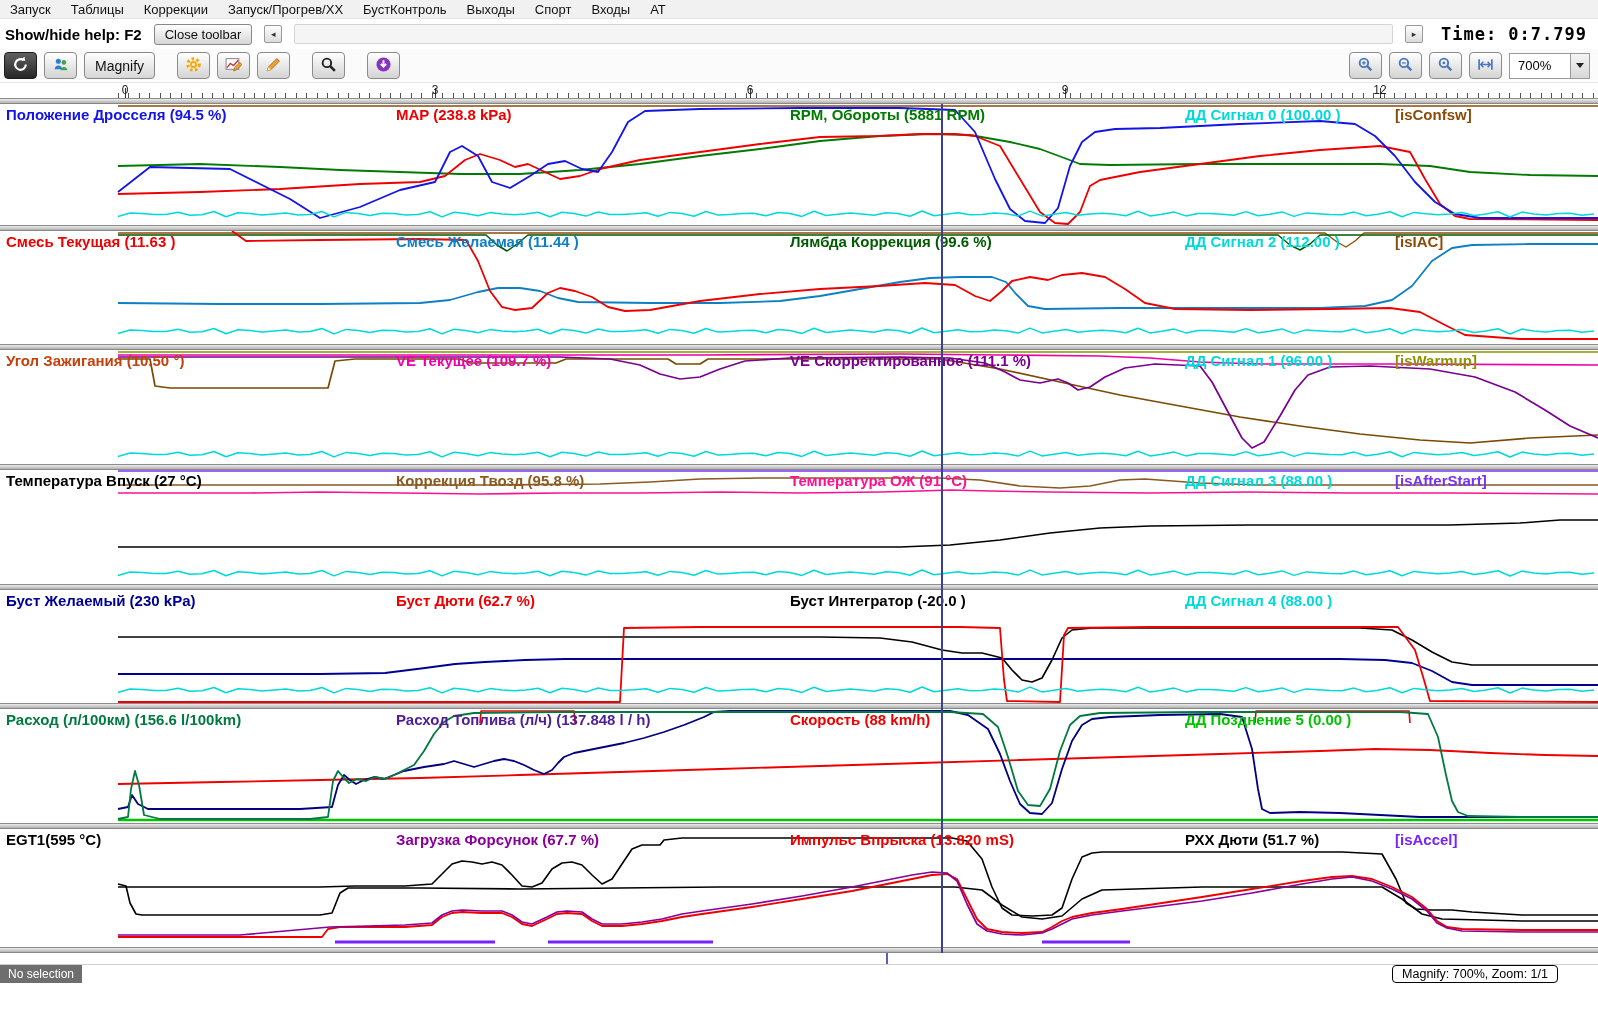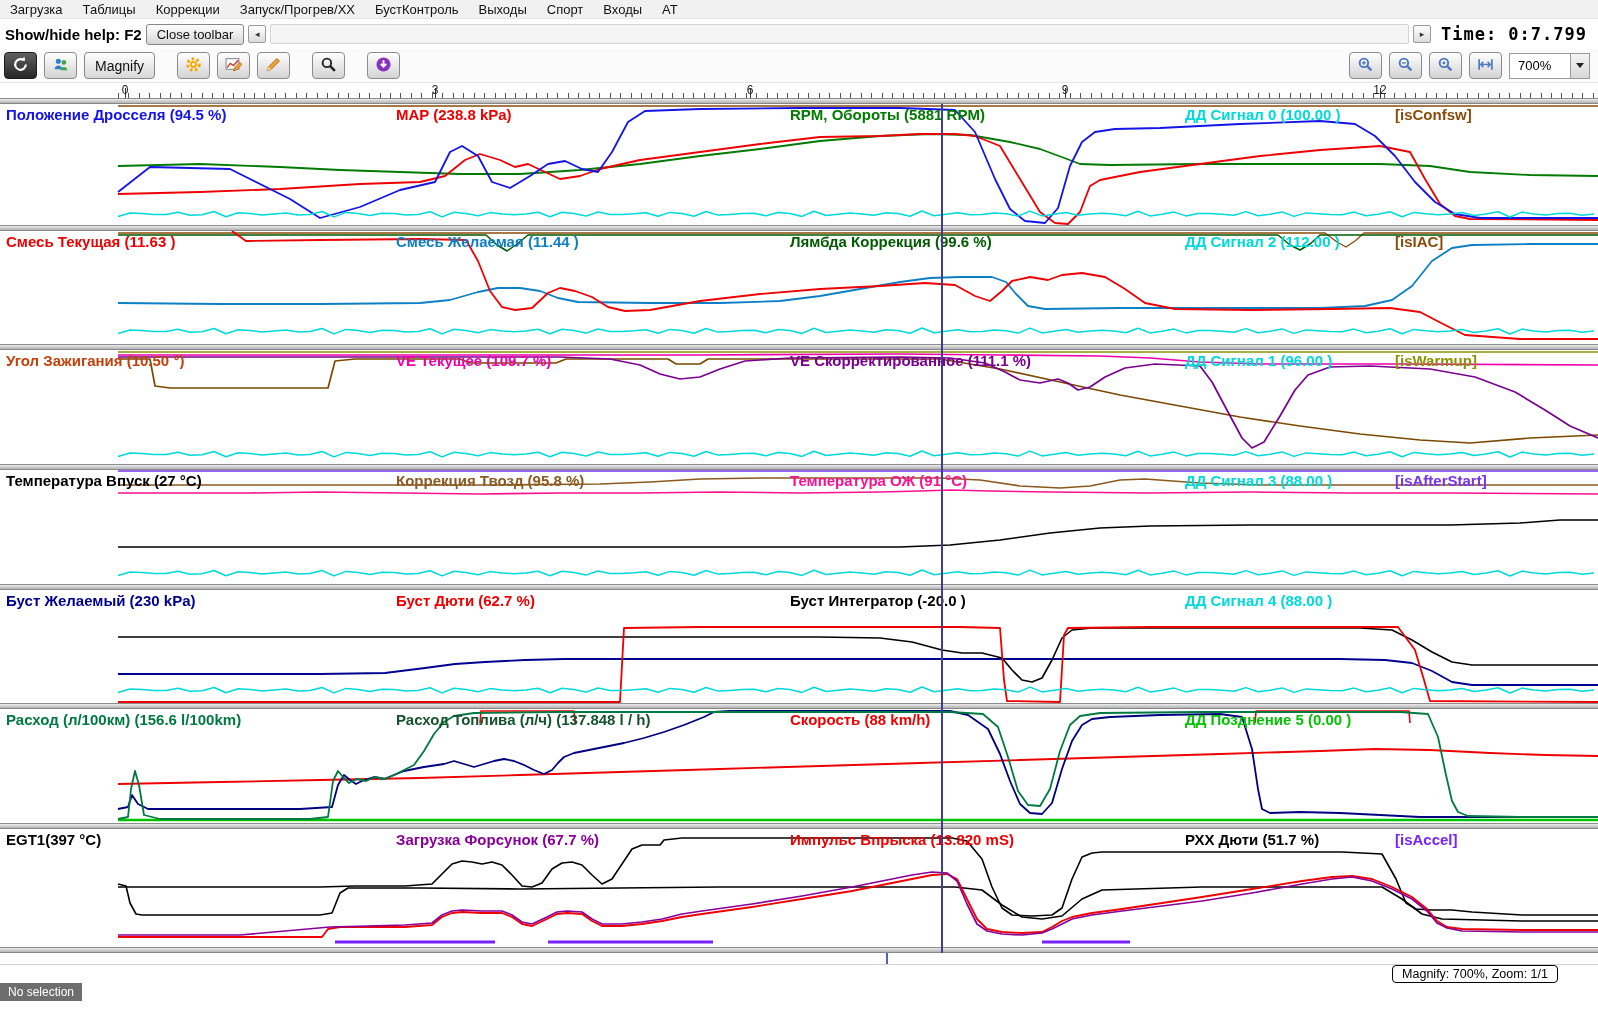--- a/index.html
+++ b/index.html
@@ -5,21 +5,21 @@
   html,body{margin:0;padding:0;background:#fff;}
   body{width:1598px;height:1022px;overflow:hidden;font-family:"Liberation Sans",sans-serif;}
   .app{position:relative;width:1598px;height:1022px;background:#fff;}
 
   
   .menubar{height:19px;background:#f1f1f1;display:flex;align-items:center;gap:20px;
            padding:0 10px;font-size:13px;color:#111;border-bottom:1px solid #e3e3e3;box-sizing:border-box;}
   .menu-item{white-space:nowrap;cursor:default;}
 
   
-  .helpbar{height:30px;display:flex;align-items:center;gap:4px;padding:0 5px;background:#fff;}
+  .helpbar{height:30px;display:flex;align-items:center;gap:12px;padding:0 5px;background:#fff;}
   .help-label{font-weight:bold;font-size:15px;color:#000;white-space:nowrap;}
   .btn{background:linear-gradient(#fefefe,#d7d7d7);border:1px solid #878787;border-radius:3px;
        font-size:13px;padding:2px 10px;color:#111;font-family:"Liberation Sans",sans-serif;}
   .mini-btn{width:18px;height:18px;display:flex;align-items:center;justify-content:center;
        background:linear-gradient(#fefefe,#dcdcdc);border:1px solid #9a9a9a;border-radius:2px;font-size:9px;color:#333;padding:0;}
   .track{flex:1;height:18px;background:#f5f5f5;border:1px solid #d4d4d4;border-radius:2px;}
   .time{font-family:"DejaVu Sans Mono",monospace;font-weight:bold;font-size:17px;letter-spacing:1px;
         color:#000;white-space:nowrap;padding:0 6px;}
 
   
@@ -52,36 +52,36 @@
   .sig{position:absolute;top:2px;font-size:15px;font-weight:bold;white-space:nowrap;z-index:3;}
   .c1{left:6px;}.c2{left:396px;}.c3{left:790px;}.c4{left:1185px;}.c5{left:1395px;}
   .divider{height:6px;background:linear-gradient(#ececec,#b2b2b2);
            border-top:1px solid #8d8d8d;border-bottom:1px solid #888;box-sizing:border-box;}
   .cursor{position:absolute;top:0;bottom:0;width:2px;z-index:6;}
 
   
   .scrollstrip{position:relative;height:12px;background:#fff;border-bottom:1px solid #cfcfcf;box-sizing:border-box;}
   .scrollmark{position:absolute;top:0;bottom:0;width:2px;background:#5560c0;}
   .selrow{position:relative;height:20px;background:#fff;}
-  .nosel{position:absolute;left:0;top:18px;background:#6e6e6e;color:#fff;font-size:12px;padding:2px 8px;}
+  .nosel{position:absolute;left:0;top:0;background:#6e6e6e;color:#fff;font-size:12px;padding:2px 8px;}
   .magnify{position:absolute;right:40px;top:0;border:1px solid #000;border-radius:4px;background:#fff;
            font-size:12.5px;padding:1px 9px;color:#000;}
   .statusbar{position:relative;height:26px;background:#eef2f7;border-top:1px solid #ccd2d9;box-sizing:border-box;
              font-size:13.5px;color:#1a1a1a;}
   .statusbar .stext{position:absolute;top:4px;white-space:nowrap;}
   .sdiv{position:absolute;top:2px;bottom:2px;width:1px;background:#d3d9e0;}
   .bottomstrip{height:17px;background:#fff;}
 </style>
 </head>
 <body>
 
 <div class="app">
 
   <div class="menubar" id="menubar">
-      <span class="menu-item">Загрузка</span>
+      <span class="menu-item">Запуск</span>
       <span class="menu-item">Таблицы</span>
       <span class="menu-item">Коррекции</span>
       <span class="menu-item">Запуск/Прогрев/ХХ</span>
       <span class="menu-item">БустКонтроль</span>
       <span class="menu-item">Выходы</span>
       <span class="menu-item">Спорт</span>
       <span class="menu-item">Входы</span>
       <span class="menu-item">АТ</span>
     </div>
 
@@ -437,36 +437,36 @@
       <div class="panel" style="height: 114px;">
         <svg viewBox="0 0 1598 114" preserveAspectRatio="none">
           <polyline points="118,111 1598,111" fill="none" stroke="#00c400" stroke-width="2.5" stroke-linejoin="round"></polyline>
           <polyline points="480,14 481,2 574,2 575,14" fill="none" stroke="#ee0000" stroke-width="1.6" stroke-linejoin="round"></polyline>
           <polyline points="1255,14 1256,2 1409,2 1410,14" fill="none" stroke="#ee0000" stroke-width="1.6" stroke-linejoin="round"></polyline>
           <polyline points="118,75 220,73 320,71 420,69 520,66 620,63 720,60 820,57 920,54 1020,51 1120,48 1220,45 1320,42 1375,40 1430,41 1490,44 1545,46 1598,47" fill="none" stroke="#ee0000" stroke-width="1.8" stroke-linejoin="round"></polyline>
           <polyline points="118,100 128,98 132,86 138,95 148,100 220,100 300,100 332,98 338,76 344,66 350,71 356,75 364,71 374,68 384,70 394,66 404,62 424,58 444,55 454,52 464,55 474,58 484,55 494,52 504,50 514,52 524,56 534,61 544,65 552,61 558,54 564,48 574,44 584,42 594,40 604,38 624,34 644,29 664,23 684,16 704,8 714,3 730,2 800,2 880,2 950,2 968,6 988,20 1000,45 1010,72 1020,95 1030,104 1042,105 1052,94 1062,60 1072,32 1082,16 1092,10 1110,8 1160,6 1220,5 1242,8 1252,40 1258,80 1262,100 1270,104 1300,103 1340,104 1380,106 1420,108 1520,108 1598,108" fill="none" stroke="#000080" stroke-width="1.8" stroke-linejoin="round"></polyline>
           <polyline points="118,110 128,108 131,80 135,62 139,76 144,106 160,110 240,110 310,110 328,108 333,72 338,62 343,68 349,74 357,70 366,72 375,68 385,70 394,66 404,61 414,56 424,42 434,25 444,13 454,7 474,4 560,3 660,3 760,3 860,3 950,3 983,5 998,18 1008,48 1018,82 1028,96 1040,97 1050,80 1060,42 1070,16 1080,7 1100,4 1200,3 1300,3 1400,3 1428,5 1438,28 1446,66 1452,92 1458,103 1468,107 1520,108 1598,108" fill="none" stroke="#007a40" stroke-width="1.8" stroke-linejoin="round"></polyline>
         </svg>
         <span class="sig c1" style="color: rgb(0, 122, 64);">Расход (л/100км) (156.6 l/100km)</span>
-        <span class="sig c2" style="color: #14532d;">Расход Топлива (л/ч) (137.848 l / h)</span>
+        <span class="sig c2" style="color: #4c1d95;">Расход Топлива (л/ч) (137.848 l / h)</span>
         <span class="sig c3" style="color: rgb(238, 0, 0);">Скорость (88 km/h)</span>
         <span class="sig c4" style="color: rgb(0, 196, 0);">ДД Позднение 5 (0.00 )</span>
       </div>
       <div class="divider"></div>
       <div class="panel" style="height: 118px;">
         <svg viewBox="0 0 1598 118" preserveAspectRatio="none">
           <polyline points="118,55 126,57 130,74 136,85 142,86 220,86 320,86 332,84 340,64 348,59 420,59 520,60 620,59 720,58 820,58 920,58 955,58 982,61 1002,76 1022,88 1042,90 1062,87 1082,70 1102,61 1202,58 1302,58 1382,58 1402,70 1422,85 1442,90 1522,92 1598,92" fill="none" stroke="#000000" stroke-width="1.6" stroke-linejoin="round"></polyline>
           <polyline points="118,58 220,58 320,58 355,57 405,57 432,55 442,45 452,35 462,32 472,33 482,35 492,33 502,36 512,46 522,57 532,58 542,54 552,40 562,34 572,33 582,36 592,46 602,55 612,50 622,35 632,20 642,16 660,16 664,11 682,9 702,9 802,9 902,9 952,9 967,12 982,30 992,58 1002,79 1012,86 1032,87 1052,86 1062,79 1072,50 1082,28 1092,24 1102,23 1162,23 1222,23 1282,23 1342,23 1382,25 1396,50 1406,74 1416,80 1432,81 1452,81 1472,83 1522,86 1562,86 1598,86" fill="none" stroke="#000000" stroke-width="1.6" stroke-linejoin="round"></polyline>
           <polyline points="118,108 240,108 322,108 328,100 340,98 405,98 432,96 442,88 452,84 462,83 482,84 502,84 512,88 522,95 532,97 547,90 557,85 567,84 582,85 592,92 602,97 622,97 642,95 662,92 682,88 702,85 752,78 802,70 852,62 882,56 912,50 932,46 947,45 957,50 967,70 977,90 987,100 1002,103 1022,104 1042,103 1052,98 1062,92 1072,88 1092,84 1122,80 1162,74 1202,68 1252,60 1302,52 1332,48 1352,47 1372,50 1392,58 1412,68 1427,80 1437,92 1447,98 1462,100 1522,101 1598,101" fill="none" stroke="#ee0000" stroke-width="1.8" stroke-linejoin="round"></polyline>
           <polyline points="118,106 240,106 330,98 405,96 432,94 442,86 452,82 462,81 482,82 502,82 512,86 522,93 532,95 547,88 557,83 567,82 582,83 592,90 602,95 622,95 642,93 662,90 682,85 702,82 752,75 802,67 852,58 882,52 912,46 932,43 947,44 957,52 967,75 977,95 987,102 1002,105 1022,106 1042,104 1052,100 1062,95 1072,90 1092,86 1122,82 1162,77 1202,72 1252,64 1302,55 1332,50 1352,48 1372,52 1392,60 1412,70 1427,82 1437,94 1447,99 1462,102 1522,103 1598,103" fill="none" stroke="#880099" stroke-width="1.7" stroke-linejoin="round"></polyline>
           <polyline points="335,113 495,113" fill="none" stroke="#7722ff" stroke-width="3" stroke-linejoin="round"></polyline>
           <polyline points="548,113 713,113" fill="none" stroke="#7722ff" stroke-width="3" stroke-linejoin="round"></polyline>
           <polyline points="1042,113 1130,113" fill="none" stroke="#7722ff" stroke-width="3" stroke-linejoin="round"></polyline>
         </svg>
-        <span class="sig c1" style="color: rgb(0, 0, 0);">EGT1(397 °C)</span>
+        <span class="sig c1" style="color: rgb(0, 0, 0);">EGT1(595 °C)</span>
         <span class="sig c2" style="color: rgb(136, 0, 153);">Загрузка Форсунок (67.7 %)</span>
         <span class="sig c3" style="color: rgb(238, 0, 0);">Импульс Впрыска (13.820 mS)</span>
         <span class="sig c4" style="color: rgb(0, 0, 0);">РХХ Дюти (51.7 %)</span>
         <span class="sig c5" style="color: rgb(119, 34, 255);">[isAccel]</span>
       </div>
       <div class="divider"></div>
       <div class="cursor" style="left: 941px; background: rgb(60, 63, 148);"></div>
     </div>
 
   <div class="scrollstrip">

